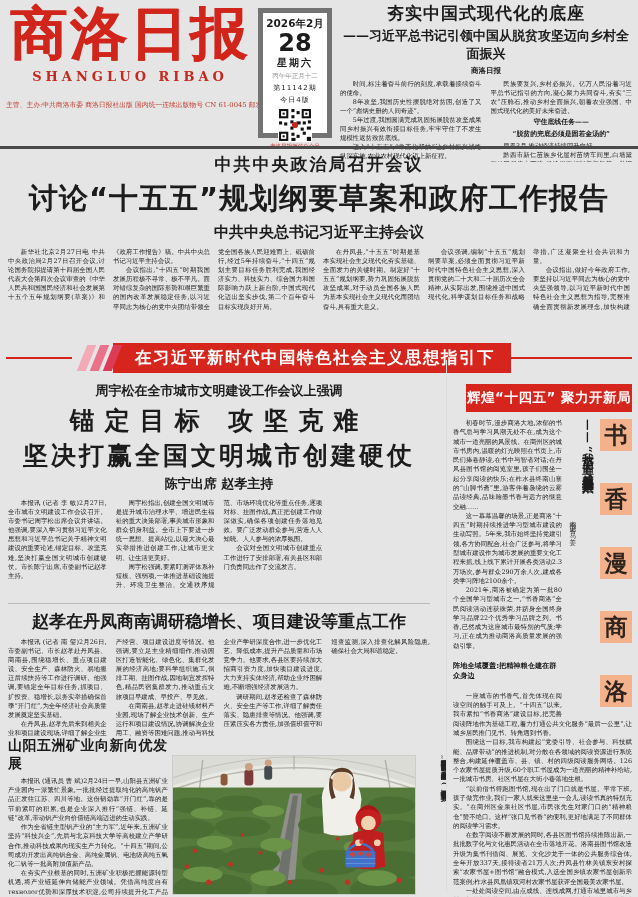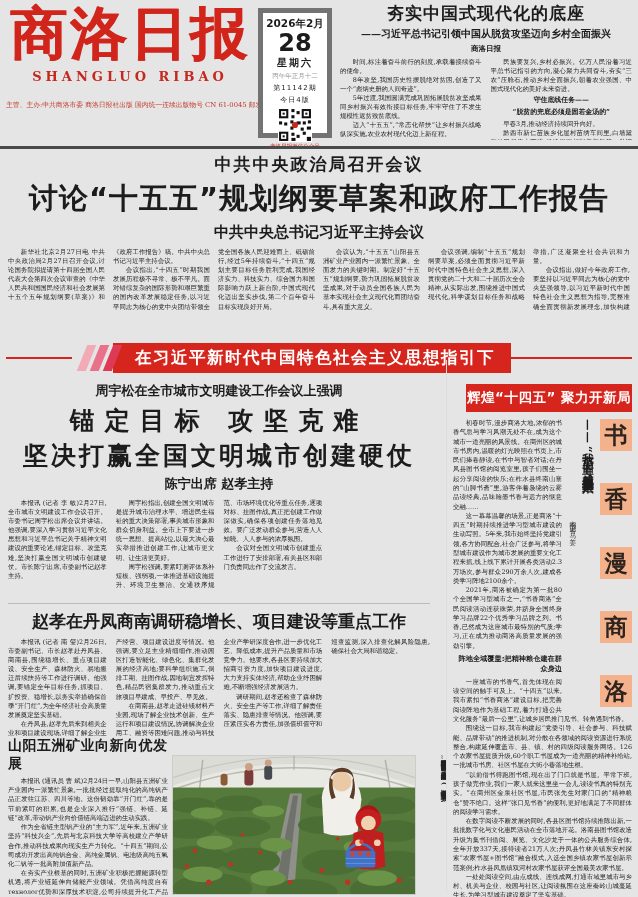--- a/index.html
+++ b/index.html
@@ -21,21 +21,21 @@
   .db-day { font-size:24px; font-weight:bold; line-height:1.05; }
   .db-week { font-size:10px; font-weight:bold; letter-spacing:2px; }
   .db-lunar { font-size:6.5px; color:#999; margin-top:2px; }
   .db-issue,.db-edition { font-size:7px; margin-top:2px; letter-spacing:1px; }
   .db-qr { margin:3px auto 0; width:34px; height:34px; display:block; }
   .db-qrcap { font-size:5.5px; color:#c6281e; margin-top:1px; }
 
   
   .top-article { position:absolute; left:340px; top:4px; width:292px; }
   .ta-headline { font-size:17px; font-weight:900; letter-spacing:1px; text-align:center; line-height:1.1; }
-  .ta-sub { font-size:10px; font-weight:bold; text-align:center; margin-top:4px; letter-spacing:0; }
+  .ta-sub { font-size:13px; font-weight:bold; text-align:center; margin-top:4px; letter-spacing:0; }
   .ta-byline { font-size:7.5px; font-weight:bold; text-align:center; margin-top:3px; }
   .ta-cols { display:flex; gap:9px; margin-top:4px; }
   .ta-col { width:50%; font-size:6.4px; line-height:1.42; text-align:justify; height:82px; overflow:hidden; }
   .ta-col p, .body p { text-indent:2em; }
   .inline-head { text-indent:0 !important; text-align:center; font-weight:bold; font-size:6.9px; margin:2px 0; }
 
   .header-rule { position:absolute; left:0; top:146px; width:638px; height:3px; background:#4a4a4a; }
 
   
   .politburo { position:absolute; left:8px; top:153px; width:622px; }
@@ -93,21 +93,21 @@
   .rz-head { background:#d6251d; color:#fff; font-weight:bold; font-size:13.5px; text-align:center;
              padding:5px 0; letter-spacing:0.5px; font-family:"DejaVu Sans","Liberation Sans",sans-serif;margin-left:13px; }
   .rz-body { margin-top:7px; font-size:6.4px; line-height:1.45; text-align:justify; height:494px; overflow:hidden; }
   .vt { float:right; width:64px; height:288px; margin:0 0 4px 6px; display:flex; flex-direction:row; justify-content:flex-end; }
   .vt-byline { writing-mode:vertical-rl; font-size:6.8px; letter-spacing:2px; margin-top:96px; color:#333; }
   .vt-sub { writing-mode:vertical-rl; font-size:11.5px; font-weight:bold; letter-spacing:1px; margin-left:3px; }
   .vt-boxes { display:flex; flex-direction:column; justify-content:space-between; width:32px; margin-left:4px; }
   .vt-box { width:32px; height:32px; background:#f3b28c; color:#2e241d; font-size:23px; font-weight:900;
             display:flex; align-items:center; justify-content:center;
             font-family:"DejaVu Serif","Liberation Serif",serif; }
-  .rz-sub { text-indent:0 !important; font-weight:bold; text-align:right; font-size:7.2px; margin:3px 0;
+  .rz-sub { text-indent:0 !important; font-weight:bold; text-align:left; font-size:7.2px; margin:10px 0;
             font-family:"DejaVu Sans","Liberation Sans",sans-serif; }
 </style>
 </head>
 <body>
 
 <div class="page">
 
   <div class="masthead-left">
     <div class="mh-title">商洛日报</div>
     <div class="mh-pinyin">SHANGLUO RIBAO</div>
@@ -185,21 +185,21 @@
 
   <div class="header-rule"></div>
 
   <div class="politburo">
     <div class="pb-kicker">中共中央政治局召开会议</div>
     <div class="pb-headline">讨论“十五五”规划纲要草案和政府工作报告</div>
     <div class="pb-deck">中共中央总书记习近平主持会议</div>
     <div class="pb-body body">
       <p>新华社北京2月27日电  中共中央政治局2月27日召开会议,讨论国务院拟提请第十四届全国人民代表大会第四次会议审查的《中华人民共和国国民经济和社会发展第十五个五年规划纲要(草案)》和《政府工作报告》稿。中共中央总书记习近平主持会议。</p>
       <p>会议指出,“十四五”时期我国发展历程极不寻常、极不平凡。面对错综复杂的国际形势和艰巨繁重的国内改革发展稳定任务,以习近平同志为核心的党中央团结带领全党全国各族人民迎难而上、砥砺前行,经过5年持续奋斗,“十四五”规划主要目标任务胜利完成,我国经济实力、科技实力、综合国力和国际影响力跃上新台阶,中国式现代化迈出坚实步伐,第二个百年奋斗目标实现良好开局。</p>
-      <p>会议认为,“十五五”山阳县五洲矿业产业园内一派繁忙景象、全面发力的关键时期。制定好“十五五”规划纲要,势力巩固拓展脱贫攻坚成果,对于动员全国各族人民为基本实现社会主义现代化而团结奋斗,具有重大意义。</p>
+      <p>在丹凤县,“十五五”时期是基本实现社会主义现代化夯实基础、全面发力的关键时期。制定好“十五五”规划纲要,势力巩固拓展脱贫攻坚成果,对于动员全国各族人民为基本实现社会主义现代化而团结奋斗,具有重大意义。</p>
       <p>会议强调,编制“十五五”规划纲要草案,必须全面贯彻习近平新时代中国特色社会主义思想,深入贯彻党的二十大和二十届历次全会精神,从实际出发,围绕推进中国式现代化,科学谋划目标任务和战略举措,广泛凝聚全社会共识和力量。</p>
       <p>会议指出,做好今年政府工作,要坚持以习近平同志为核心的党中央坚强领导,以习近平新时代中国特色社会主义思想为指导,完整准确全面贯彻新发展理念,加快构建新发展格局,统筹国内国际两个大局,统筹发展和安全,实施更加积极有为的宏观政策,扩大内需,深化供给侧结构性改革,因地制宜发展新质生产力,防范化解重点领域风险,稳就业、稳企业、稳市场、稳预期,推动经济持续回升向好,保持社会和谐稳定,实现“十五五”良好开局。</p>
 
     </div>
   </div>
 
   <div class="banner-row">
     <div class="b-rule left"></div>
     <div class="b-stripes">
       <div class="b-stripe" style="background:#f2aab6"></div>

